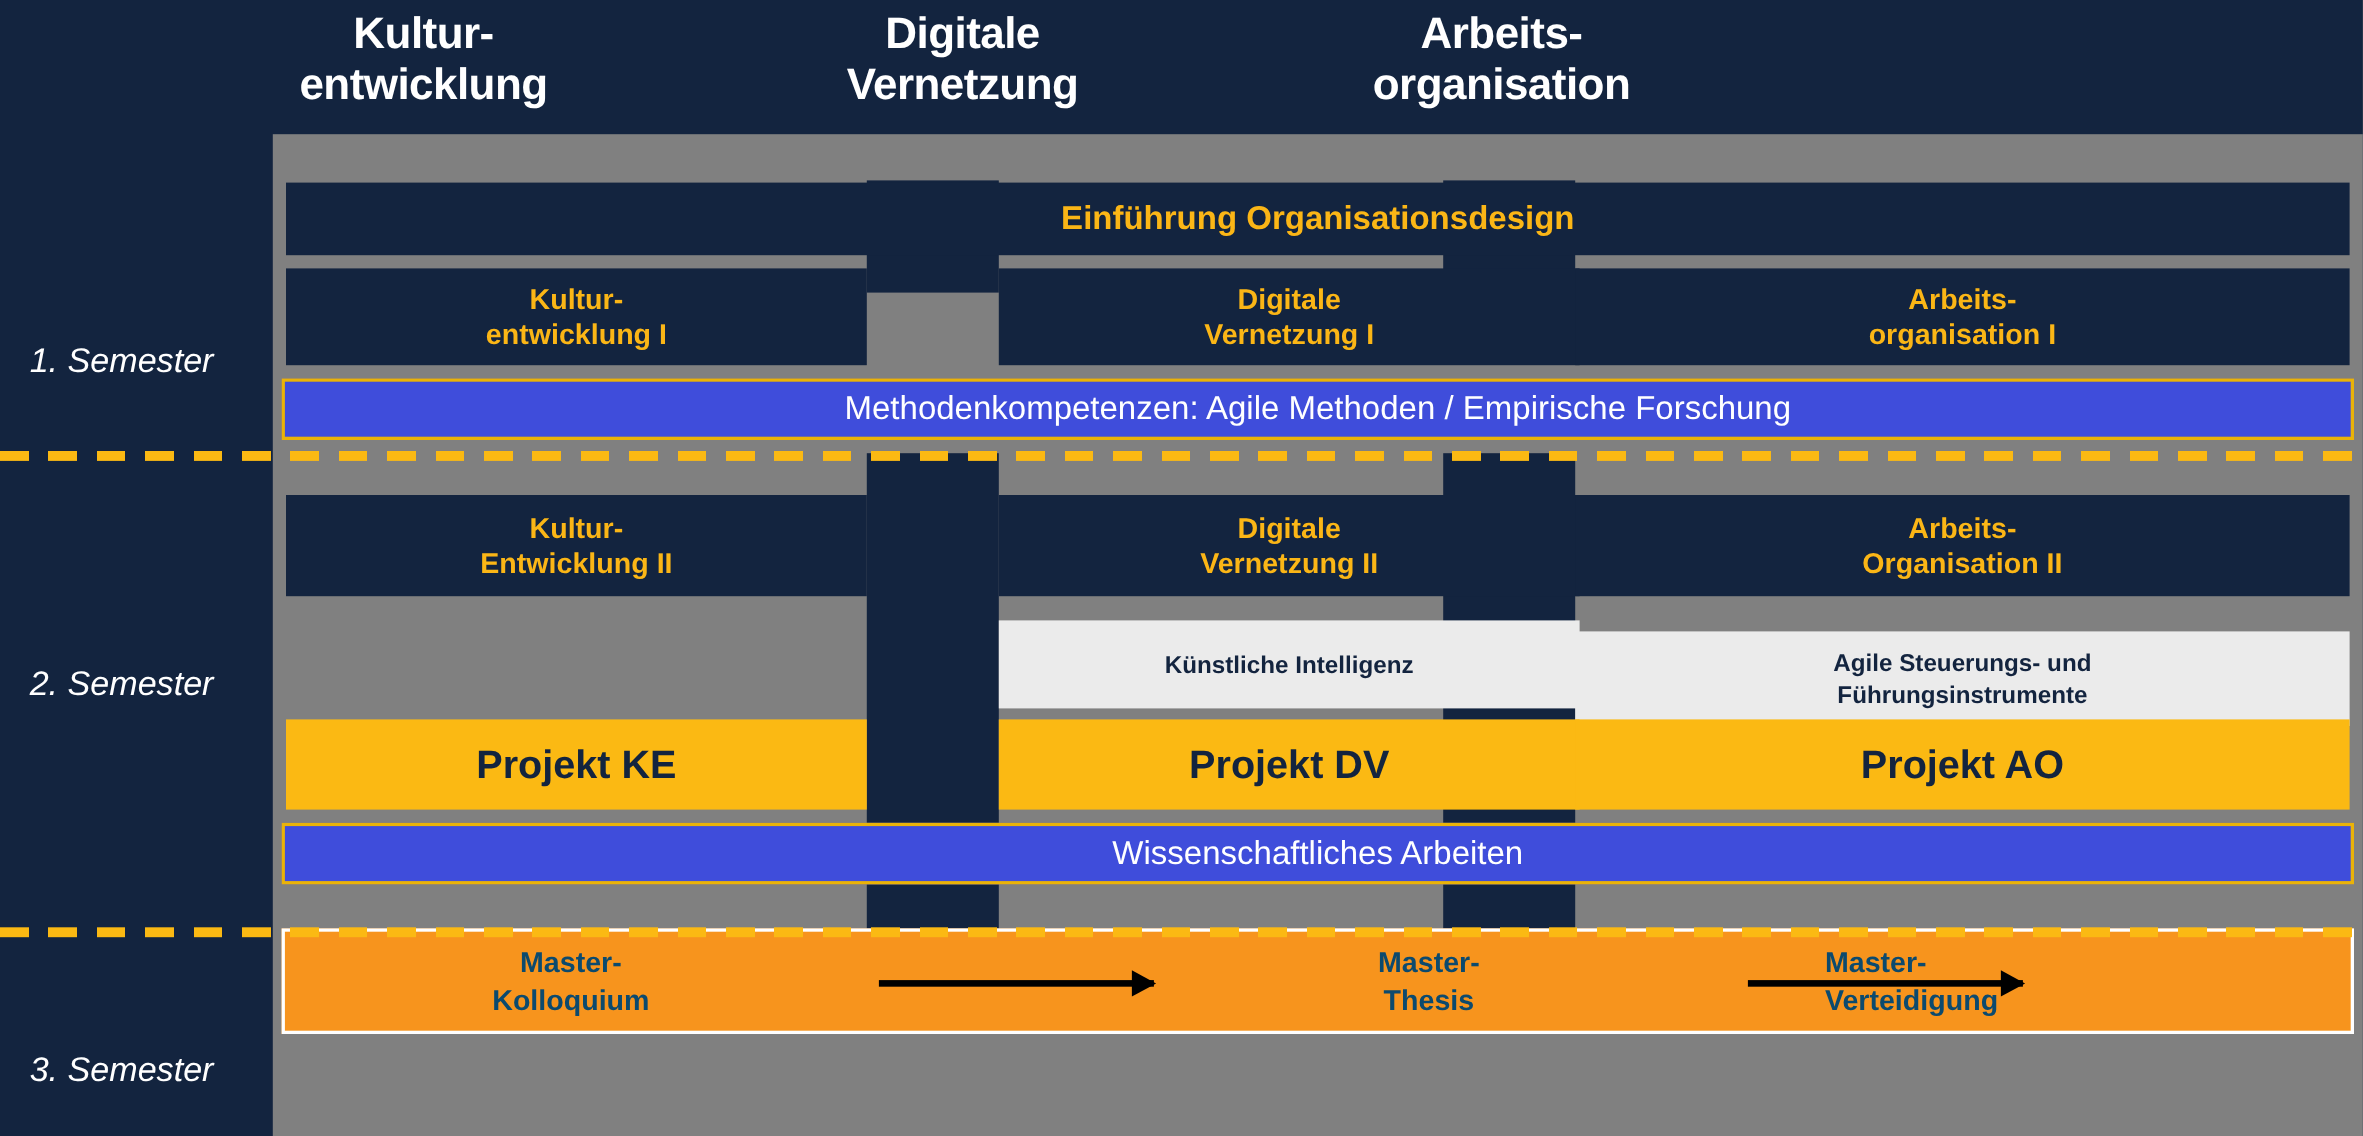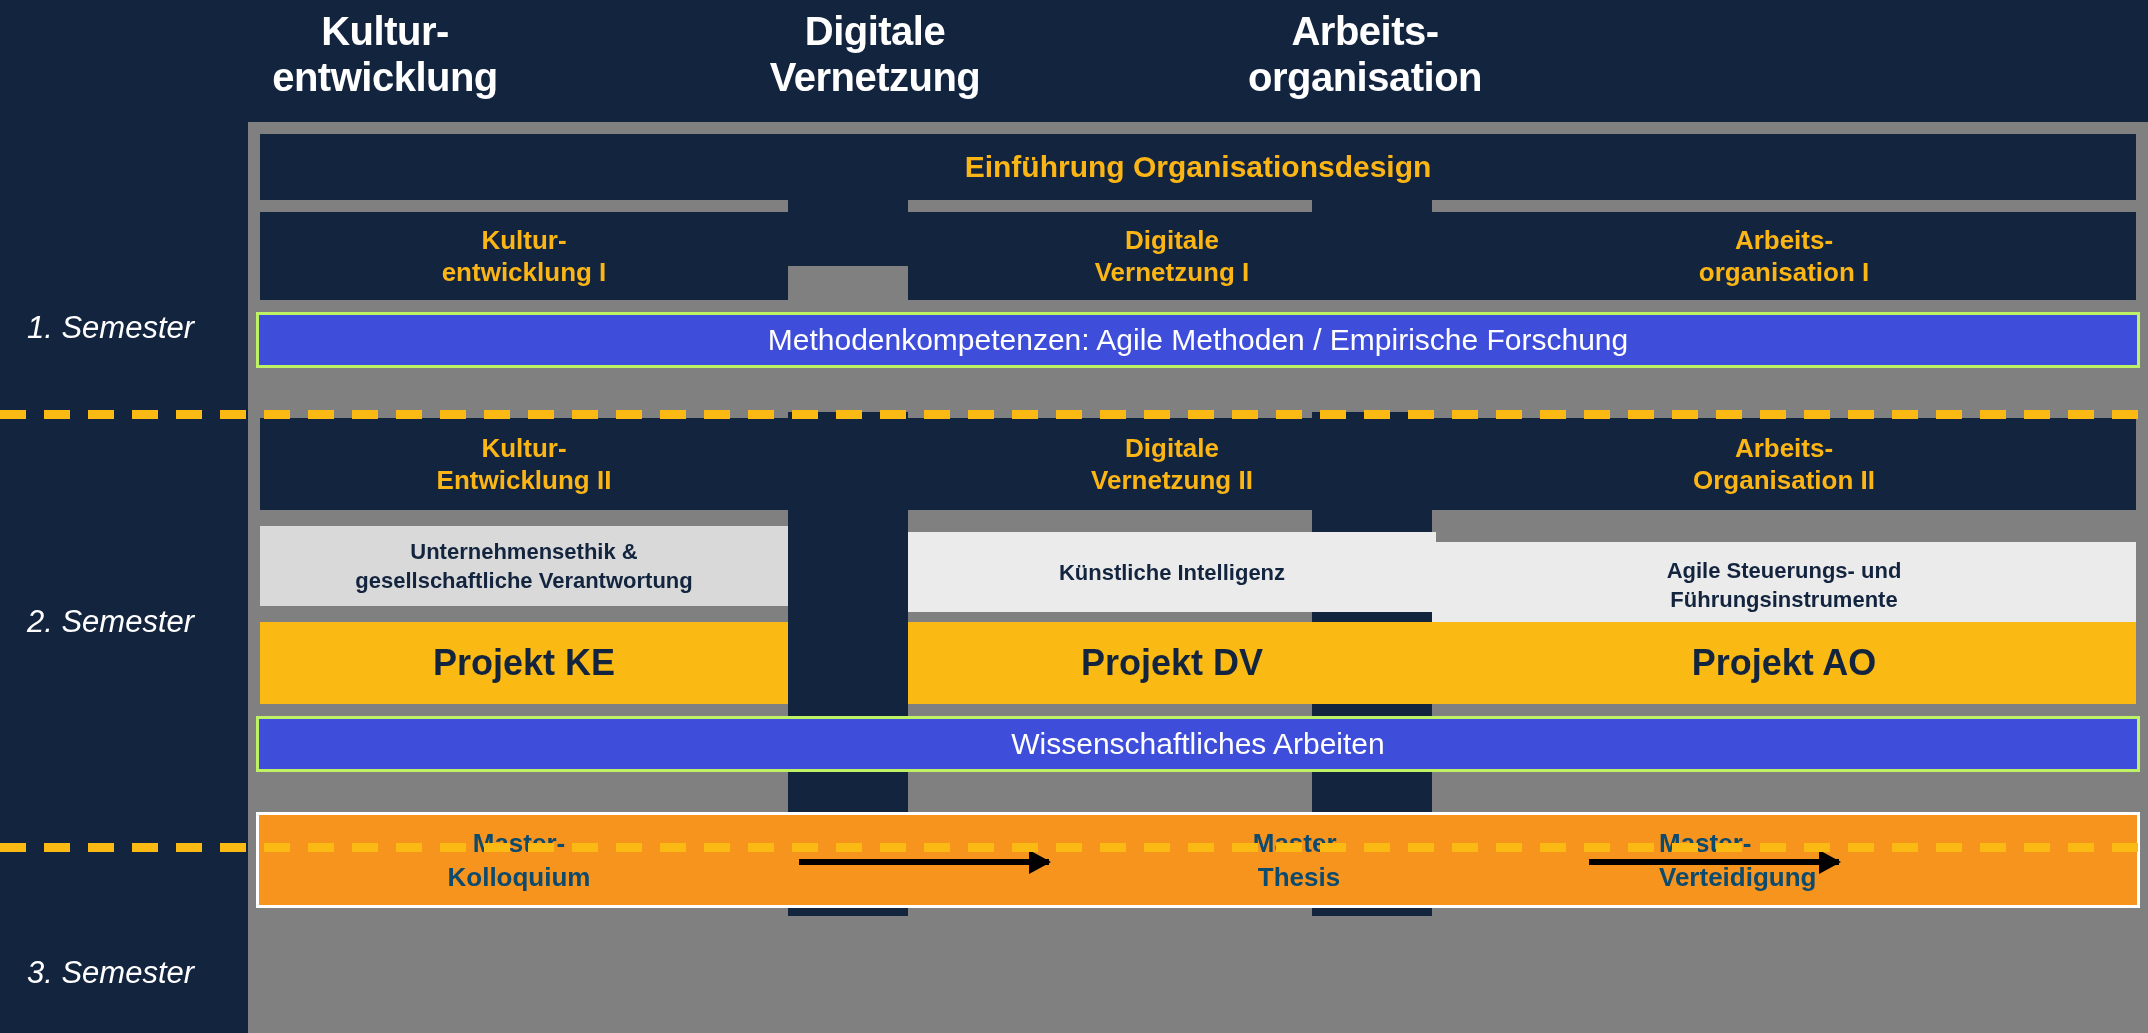--- a/index.html
+++ b/index.html
@@ -44,31 +44,31 @@
   
   #frame{
     position:absolute;
     left:248px;top:122px;
     width:1900px;height:911px;
     background:#808080;
     box-sizing:border-box;
   }
 
   
-  .bx{position:absolute;box-sizing:border-box;display:flex;align-items:center;justify-content:center;text-align:center;}
+  .bx{position:absolute;box-sizing:border-box;display:flex;align-items:center;justify-content:center;text-align:center;margin-top:32px;}
 
   
   .shaft{position:absolute;background:#13243f;}
 
   .navy{background:#13243f;color:#fbb616;font-weight:bold;font-size:26px;line-height:32px;}
   .navy-head{background:#13243f;color:#fbb616;font-weight:bold;font-size:30px;}
   .grey-lt{background:#d9d9d9;color:#13243f;font-weight:bold;font-size:22px;line-height:29px;}
   .grey-lt2{background:#ebebeb;color:#13243f;font-weight:bold;font-size:22px;line-height:29px;}
   .yellow{background:#fbb913;color:#13243f;font-weight:bold;font-size:36px;}
-  .blue{background:#3f4ddb;color:#ffffff;font-weight:normal;font-size:30px;border:3px solid #bef264;}
+  .blue{background:#3f4ddb;color:#ffffff;font-weight:normal;font-size:30px;border:3px solid #eab308;}
   .orange{background:#f7941d;color:#0c4a6e;font-weight:bold;font-size:26px;line-height:34px;border:3px solid #ffffff;}
 
   
   .dashed{
     position:absolute;
     left:0;width:2148px;height:9px;
     background:repeating-linear-gradient(to right,#fbb913 0px,#fbb913 26px,rgba(0,0,0,0) 26px,rgba(0,0,0,0) 44px);
   }
   #dash1{top:410px;}
   #dash2{top:843px;}
@@ -108,21 +108,20 @@
     <div class="bx navy" style="left:12px;top:90px;width:528px;height:88px;">Kultur-<br>entwicklung I</div>
     <div class="bx navy" style="left:660px;top:90px;width:528px;height:88px;">Digitale<br>Vernetzung I</div>
     <div class="bx navy" style="left:1184px;top:90px;width:704px;height:88px;">Arbeits-<br>organisation I</div>
 
     <div class="bx blue" style="left:8px;top:190px;width:1884px;height:56px;">Methodenkompetenzen: Agile Methoden / Empirische Forschung</div>
 
     <div class="bx navy" style="left:12px;top:296px;width:528px;height:92px;">Kultur-<br>Entwicklung II</div>
     <div class="bx navy" style="left:660px;top:296px;width:528px;height:92px;">Digitale<br>Vernetzung II</div>
     <div class="bx navy" style="left:1184px;top:296px;width:704px;height:92px;">Arbeits-<br>Organisation II</div>
 
-    <div class="bx grey-lt" style="left:12px;top:404px;width:528px;height:80px;">Unternehmensethik &amp;<br>gesellschaftliche Verantwortung</div>
     <div class="bx grey-lt2" style="left:660px;top:410px;width:528px;height:80px;">Künstliche Intelligenz</div>
     <div class="bx grey-lt2" style="left:1184px;top:420px;width:704px;height:86px;">Agile Steuerungs- und<br>Führungsinstrumente</div>
 
     <div class="bx yellow" style="left:660px;top:500px;width:528px;height:82px;">Projekt DV</div>
     <div class="bx yellow" style="left:12px;top:500px;width:528px;height:82px;">Projekt KE</div>
     <div class="bx yellow" style="left:1184px;top:500px;width:704px;height:82px;">Projekt AO</div>
 
     <div class="bx blue" style="left:8px;top:594px;width:1884px;height:56px;">Wissenschaftliches Arbeiten</div>
 
     <div class="bx orange" style="left:8px;top:690px;width:1884px;height:96px;justify-content:flex-start;">

